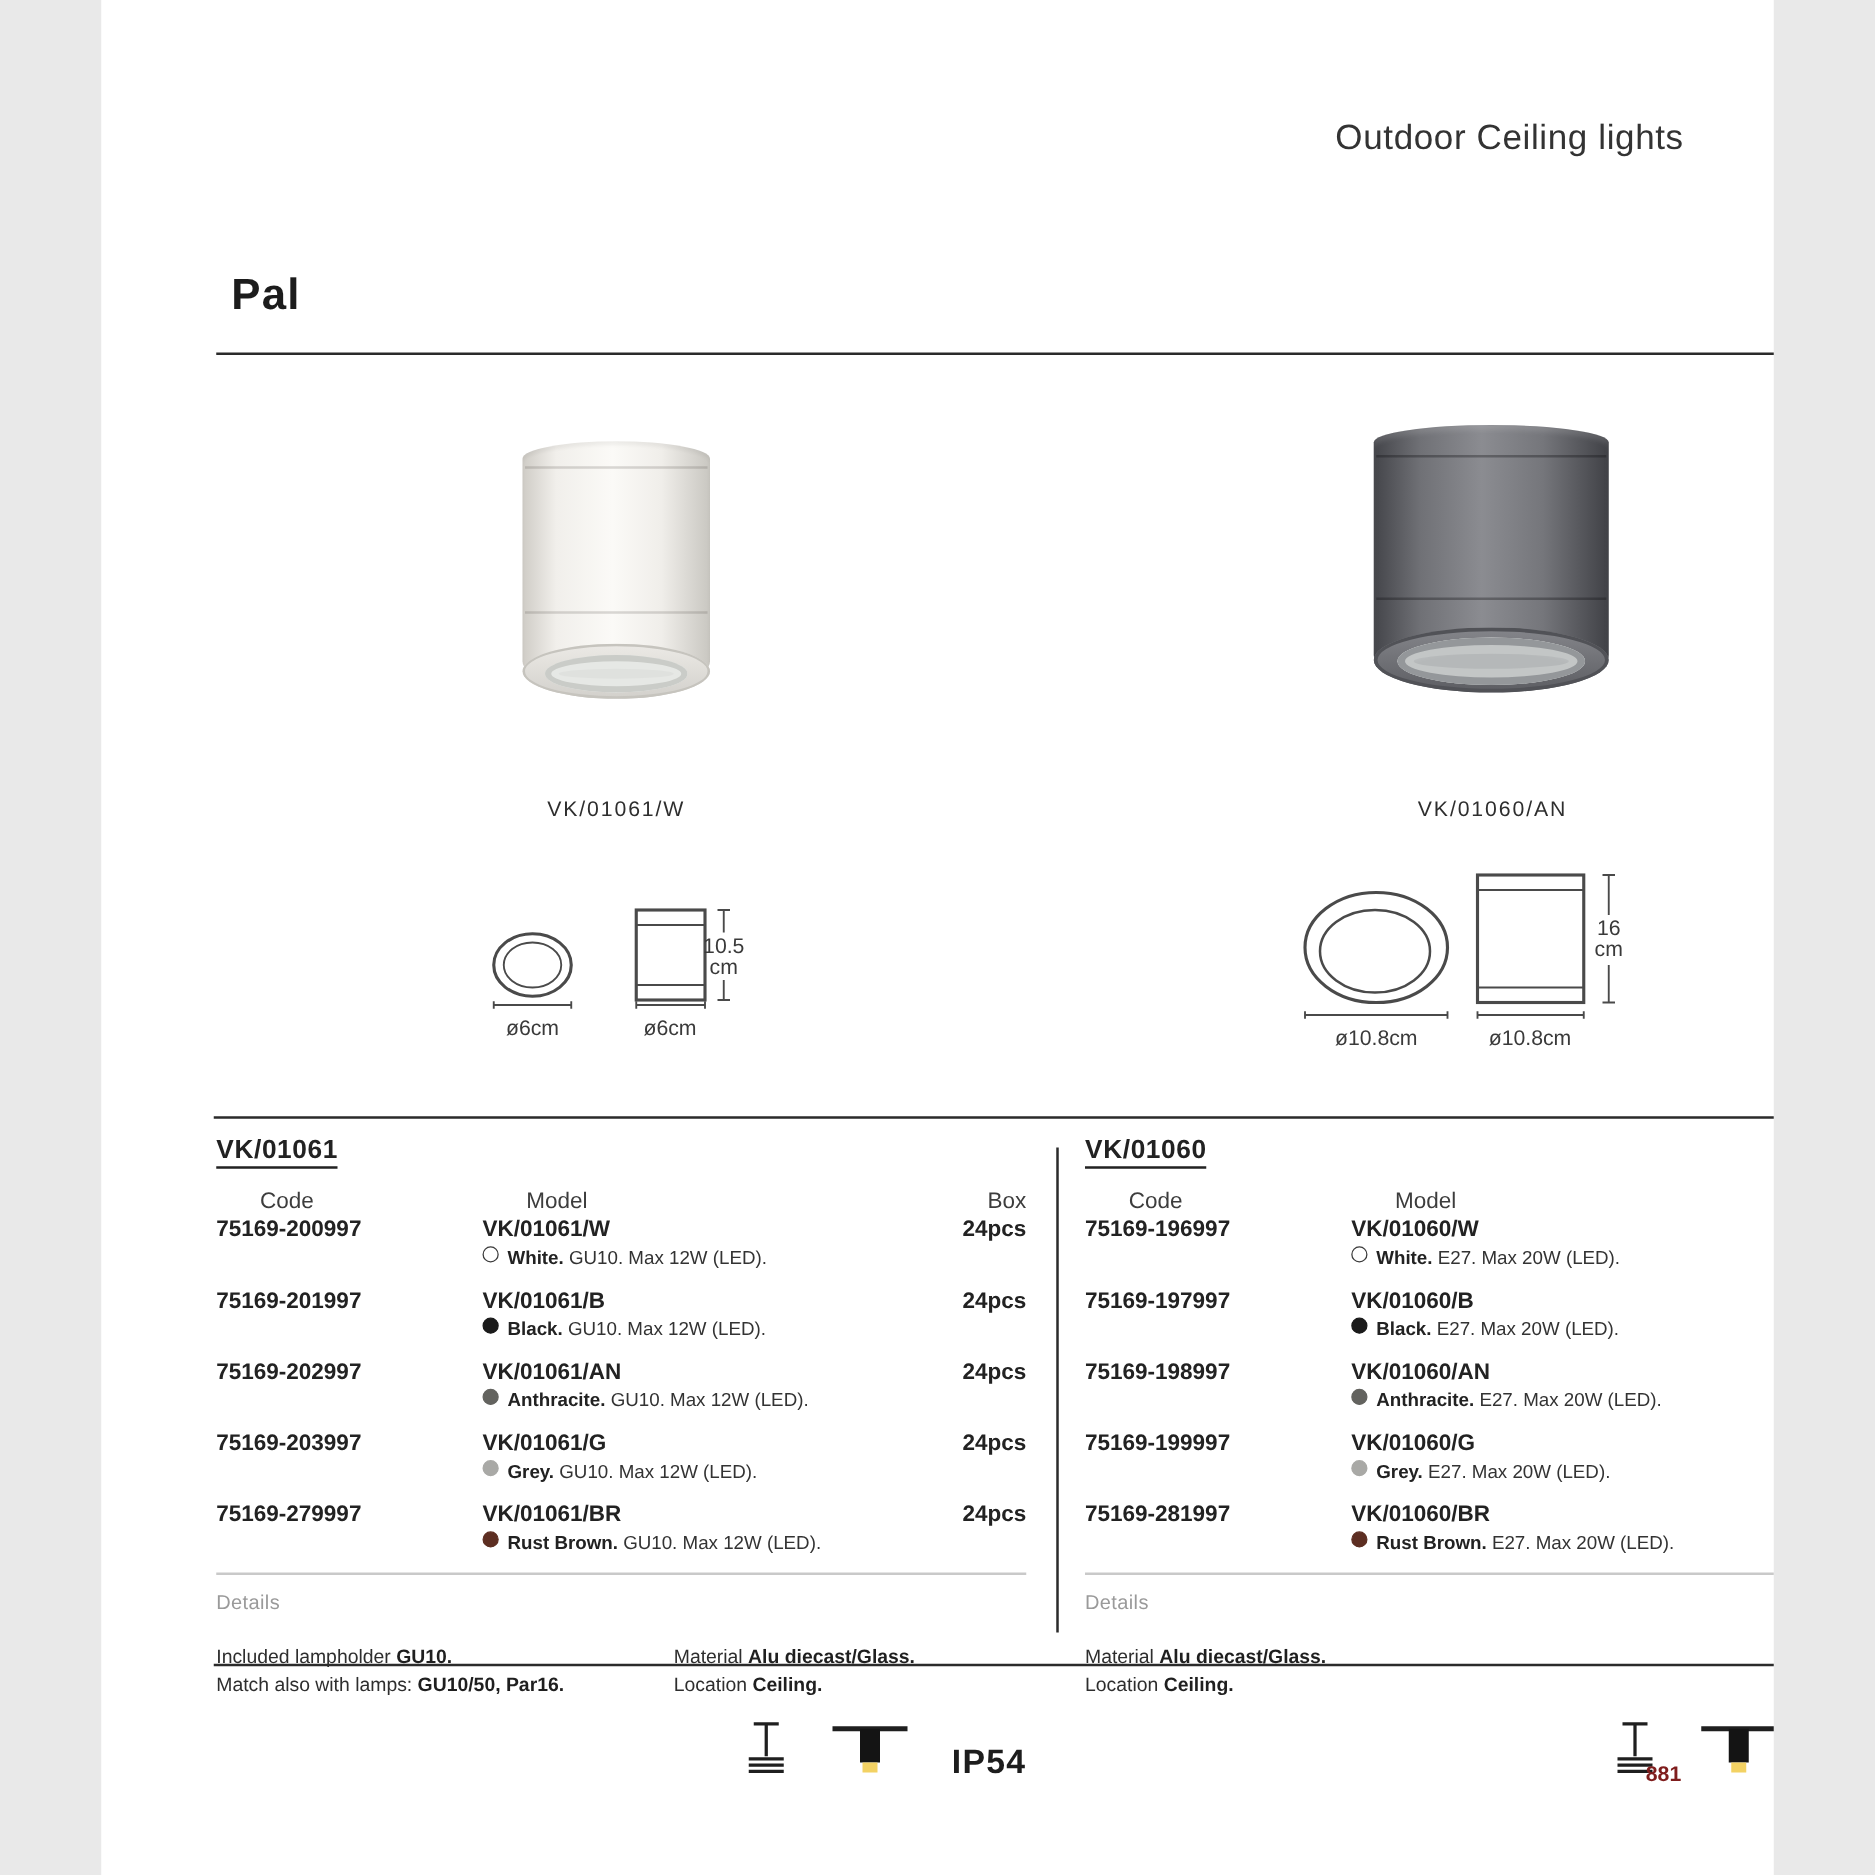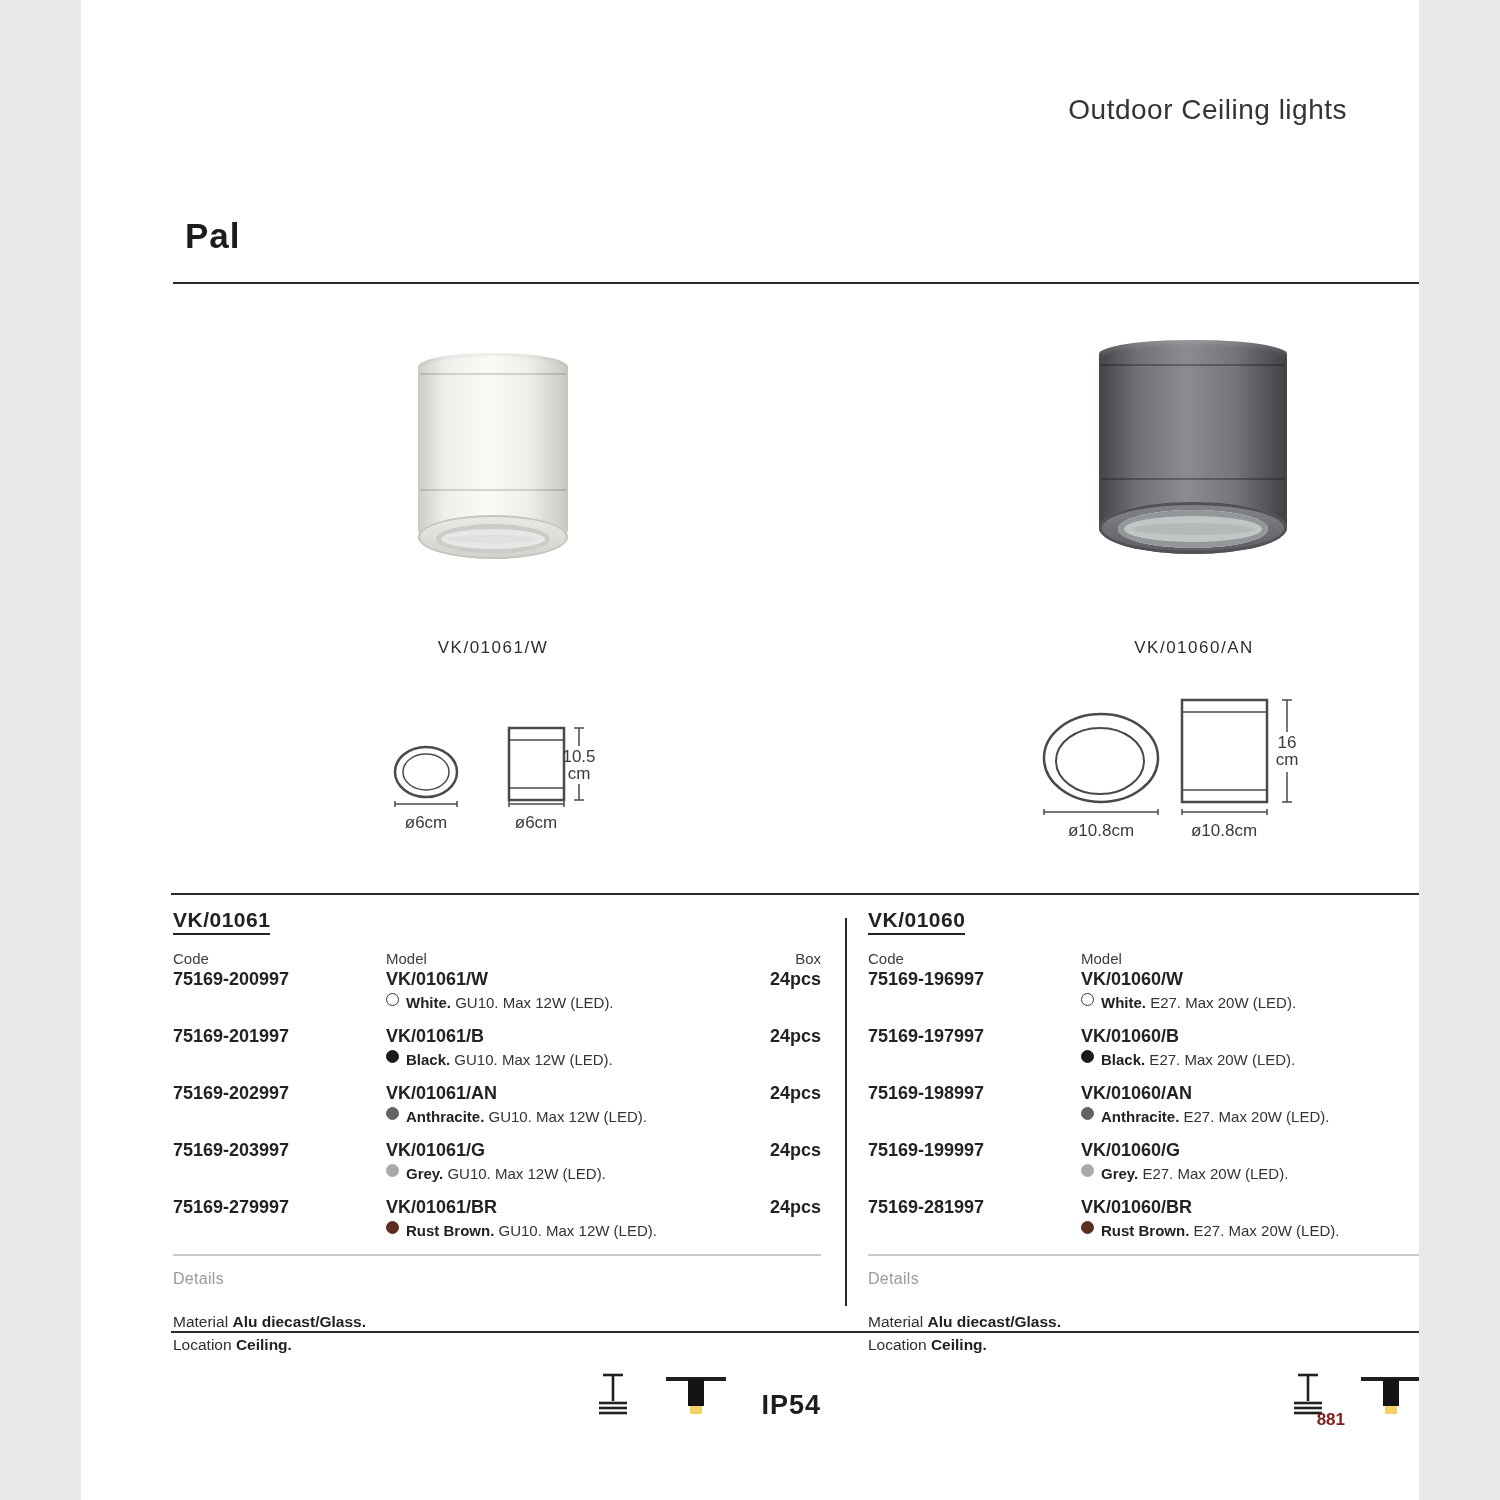--- a/index.html
+++ b/index.html
@@ -42,21 +42,21 @@
   .rule-top{position:absolute;left:90px;top:893px;width:1342px;border-top:2px solid #2b2b2b;}
   .rule-bottom{position:absolute;left:90px;top:1331px;width:1342px;border-top:2px solid #2b2b2b;}
   .vdivider{position:absolute;left:764px;top:918px;height:388px;border-left:2px solid #2b2b2b;}
 
   .tcol{position:absolute;top:908px;width:648px;}
   #col-0{left:92px;} #col-1{left:787px;}
 
   .ttitle{display:inline-block;font-size:21px;font-weight:bold;letter-spacing:.5px;color:#222;
           border-bottom:2px solid #222;padding-bottom:1px;margin-bottom:15px;}
   .thead,.trow-l1{display:grid;grid-template-columns:213px 1fr 80px;}
-  .thead{font-size:15px;color:#3d3d3d;margin-bottom:2px;}
+  .thead{font-size:18px;color:#3d3d3d;margin-bottom:2px;margin-left:35px;}
   .thead .h-box{text-align:right;}
   .trow{margin-bottom:13px;}
   .code,.model,.box{font-size:18px;font-weight:bold;color:#222;line-height:20px;}
   .box{text-align:right;}
   .desc{margin-left:213px;margin-top:4px;font-size:15px;color:#333;display:flex;gap:7px;line-height:20px;}
   .dot{width:11px;height:11px;border-radius:50%;border:1.5px solid transparent;flex:none;}
   .cname{font-weight:bold;color:#222;}
   .divider-light{border-top:2px solid #c9c9c9;margin:7px 0 14px 0;}
   .details-label{color:#9a9a9a;font-size:16px;letter-spacing:.3px;margin-bottom:22px;}
   .details-grid{display:grid;grid-template-columns:366px 1fr;font-size:15.5px;line-height:23px;color:#2e2e2e;}
@@ -212,20 +212,24 @@
     <div class="desc">
       <span class="dot" style="background: rgb(93, 46, 34); border-color: rgb(93, 46, 34);"></span>
       <span><span class="cname">Rust Brown.</span><span> GU10. Max 12W (LED).</span></span>
     </div>
   </div>
 </div>
     <div class="divider-light"></div>
     <div class="details-label">Details</div>
     <div class="details-grid">
       <div>
+        <div><span>Included lampholder</span> <b>GU10.</b></div>
+        <div><span>Match also with lamps:</span> <b>GU10/50, Par16.</b></div>
+      </div>
+      <div>
         <div><span>Material</span> <b>Alu diecast/Glass.</b></div>
         <div><span>Location</span> <b>Ceiling.</b></div>
       </div>
     </div>
     <div class="icons-row">
       <svg width="36" height="50" viewBox="0 0 36 50">
         <g stroke="#1f1f1f" stroke-width="2.6" fill="none">
           <line x1="8" y1="5" x2="28" y2="5"></line>
           <line x1="18" y1="5" x2="18" y2="31"></line>
           <line x1="4" y1="33" x2="32" y2="33"></line>

